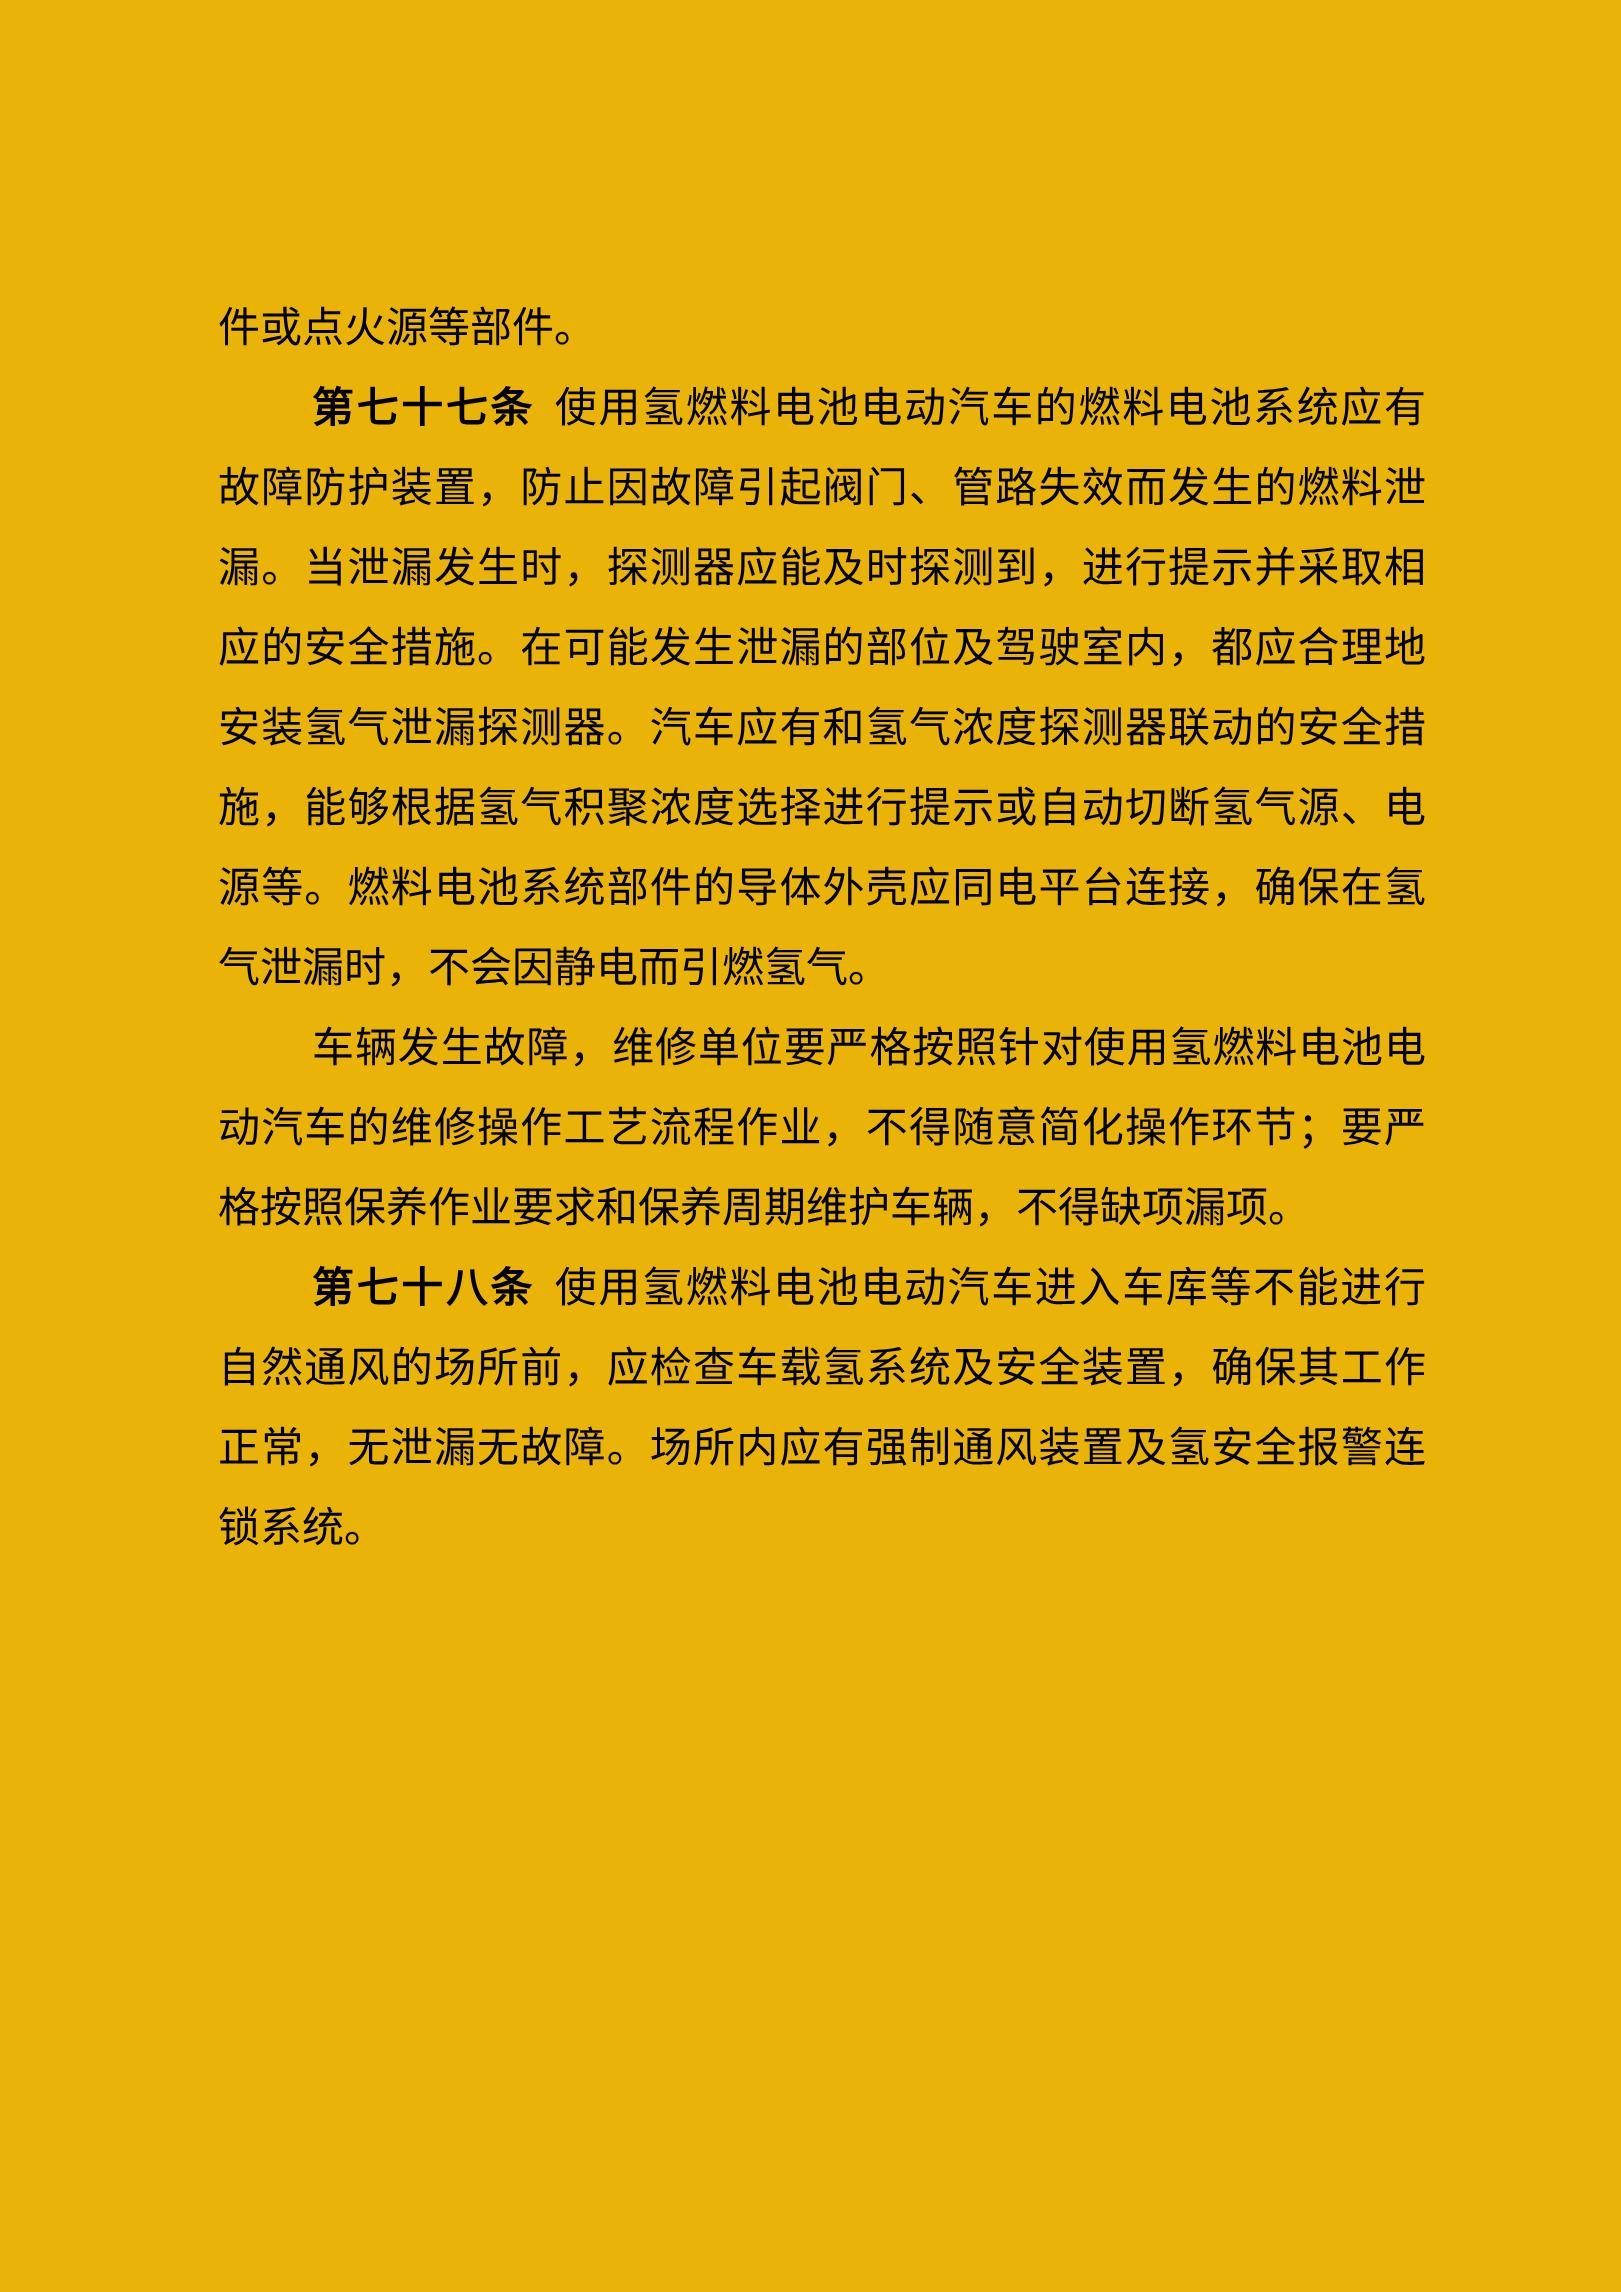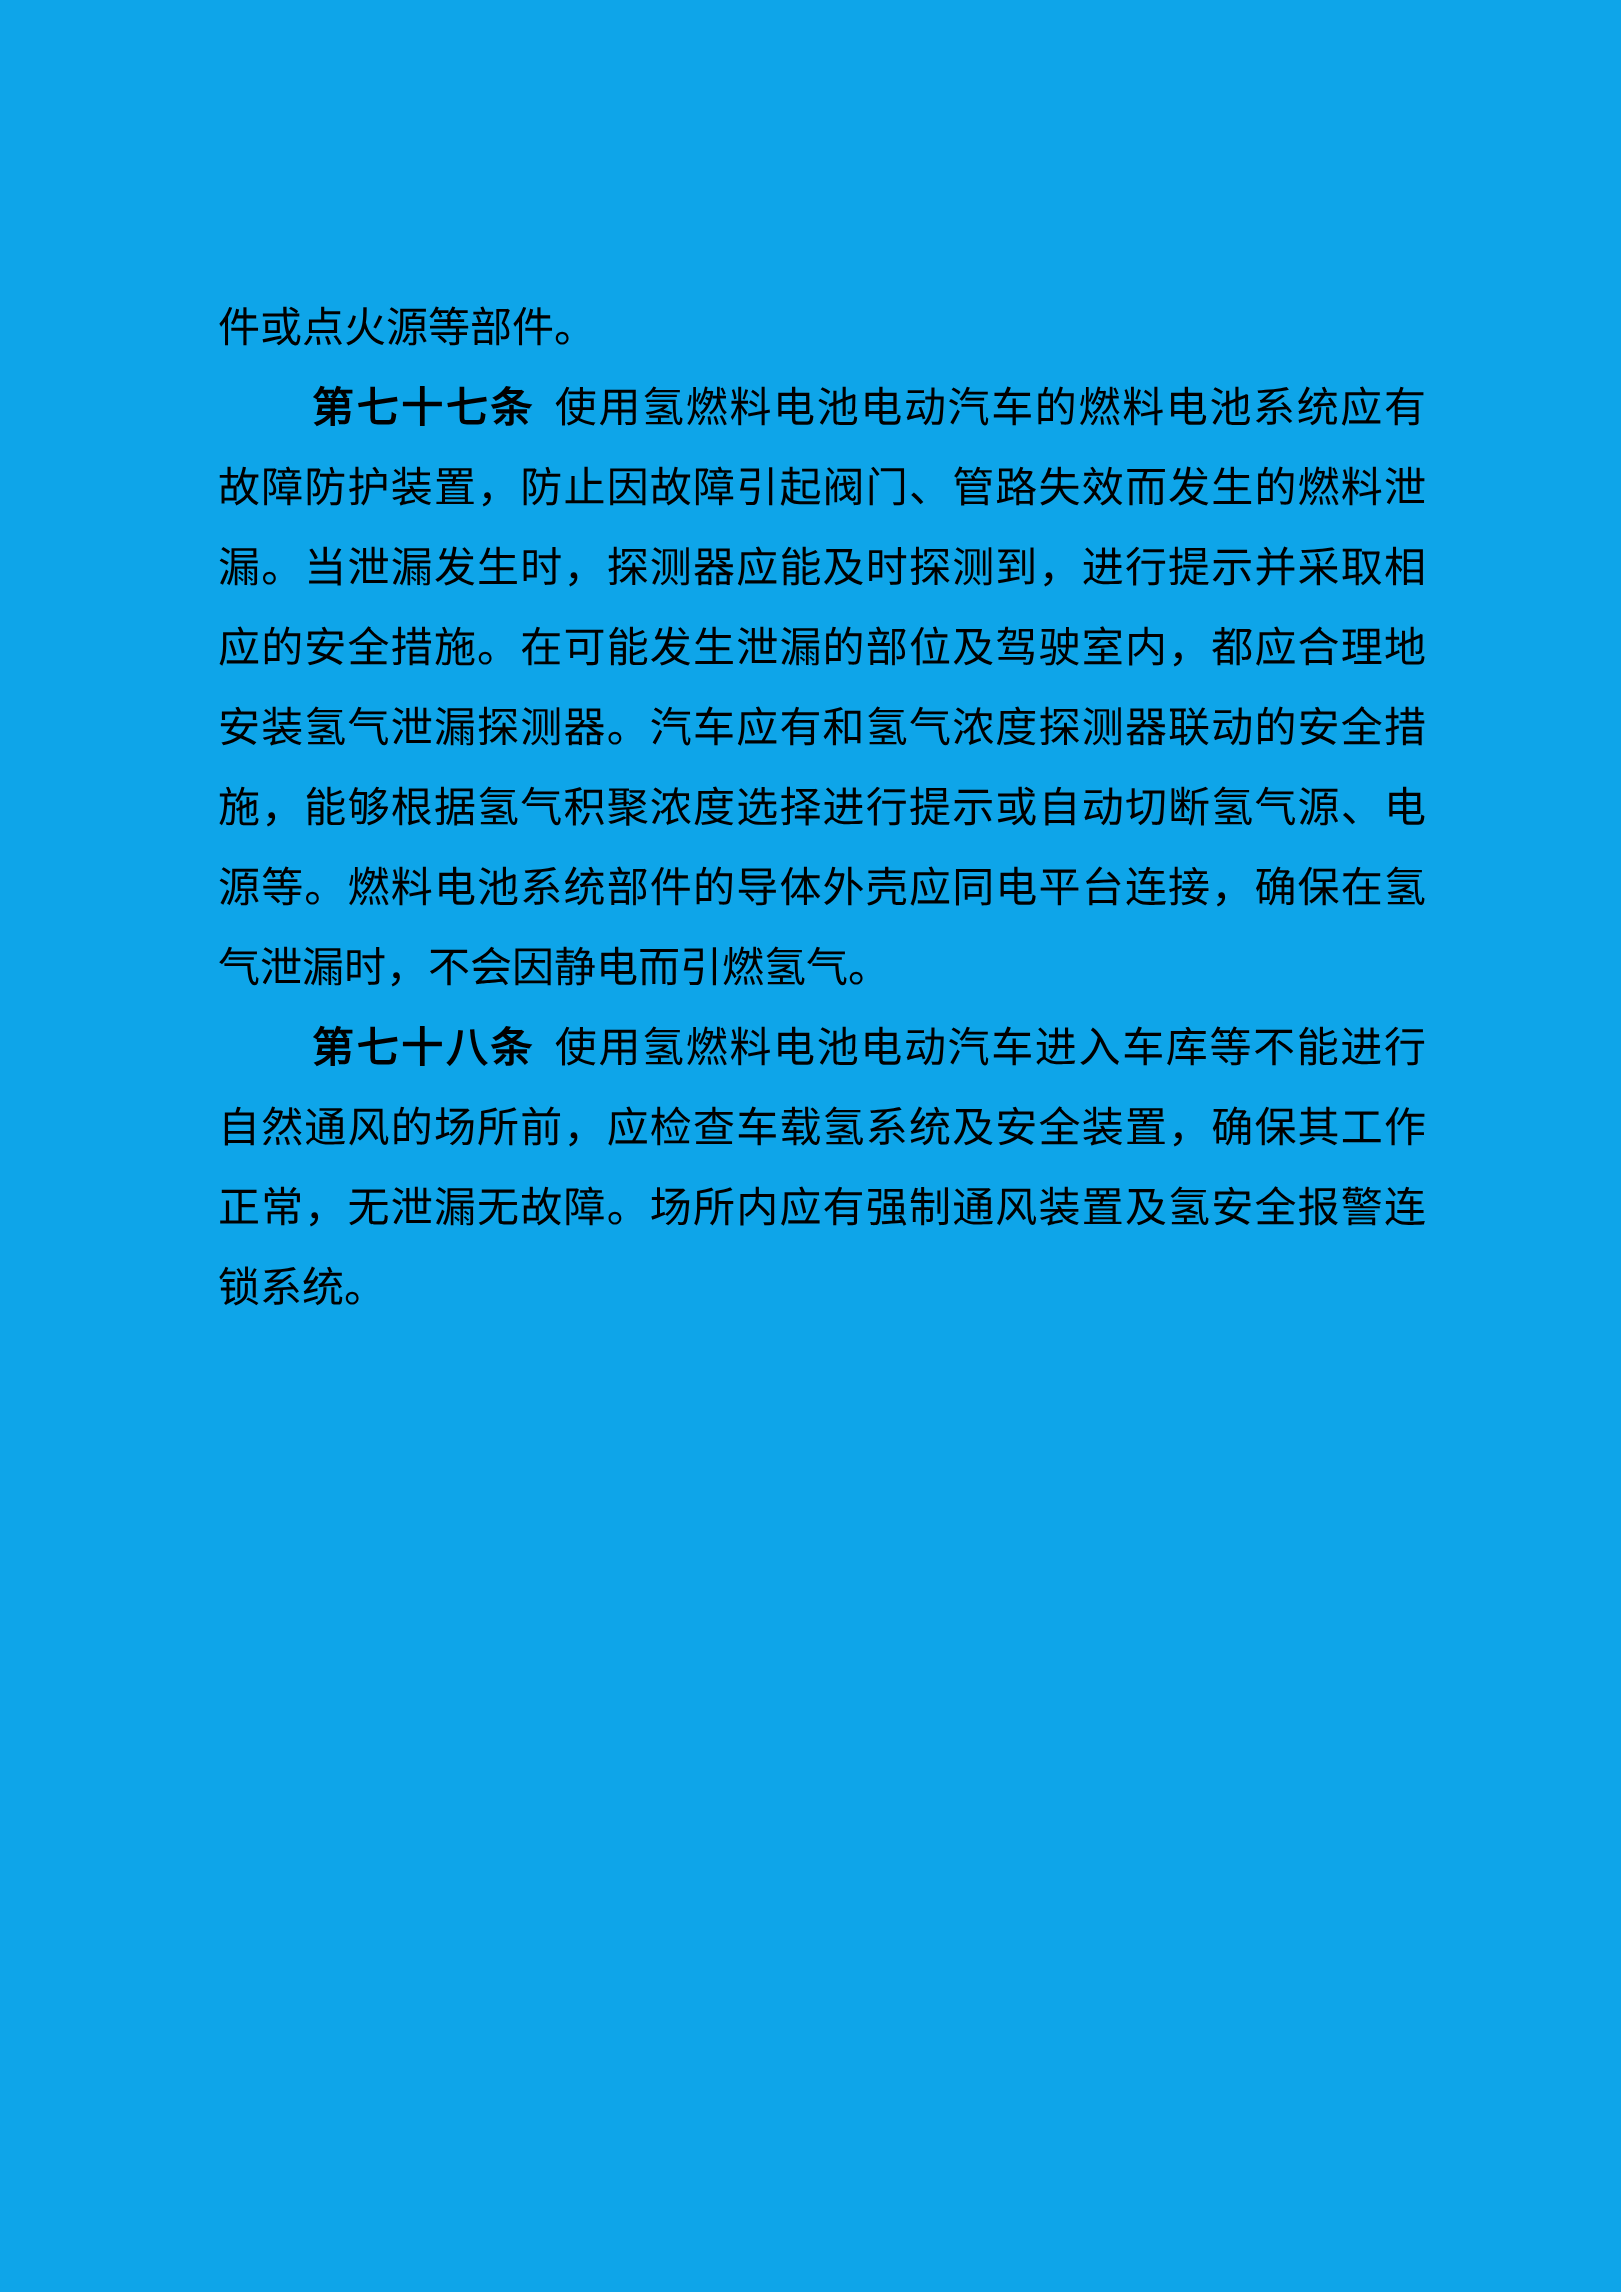--- a/index.html
+++ b/index.html
@@ -9,21 +9,21 @@
   body {
     width: 1621px;
     height: 2293px;
     position: relative;
     background: #ffffff;
     font-family: "Liberation Serif", serif;
   }
   .sheet {
     position: absolute;
     inset: 0;
-    background: #0ea5e9;
+    background: #eab308;
     overflow: hidden;
   }
   .content {
     position: absolute;
     left: 218px;
     top: 288px;
     width: 1208px;
     color: #000000;
     font-size: 42px;
     line-height: 80px;
@@ -49,19 +49,20 @@
 </head>
 <body>
 
 <div class="sheet">
   <div class="content">
 
     <p class="para"><span>件或点火源等部件。</span></p>
 
     <p class="para indent"><b class="article-no">第七十七条</b><span>使用氢燃料电池电动汽车的燃料电池系统应有故障防护装置，防止因故障引起阀门、管路失效而发生的燃料泄漏。当泄漏发生时，探测器应能及时探测到，进行提示并采取相应的安全措施。在可能发生泄漏的部位及驾驶室内，都应合理地安装氢气泄漏探测器。汽车应有和氢气浓度探测器联动的安全措施，能够根据氢气积聚浓度选择进行提示或自动切断氢气源、电源等。燃料电池系统部件的导体外壳应同电平台连接，确保在氢气泄漏时，不会因静电而引燃氢气。</span></p>
 
+    <p class="para indent"><span>车辆发生故障，维修单位要严格按照针对使用氢燃料电池电动汽车的维修操作工艺流程作业，不得随意简化操作环节；要严格按照保养作业要求和保养周期维护车辆，不得缺项漏项。</span></p>
 
     <p class="para indent"><b class="article-no">第七十八条</b><span>使用氢燃料电池电动汽车进入车库等不能进行自然通风的场所前，应检查车载氢系统及安全装置，确保其工作正常，无泄漏无故障。场所内应有强制通风装置及氢安全报警连锁系统。</span></p>
 
 
   </div>
 </div>
 
 
 </body></html>

